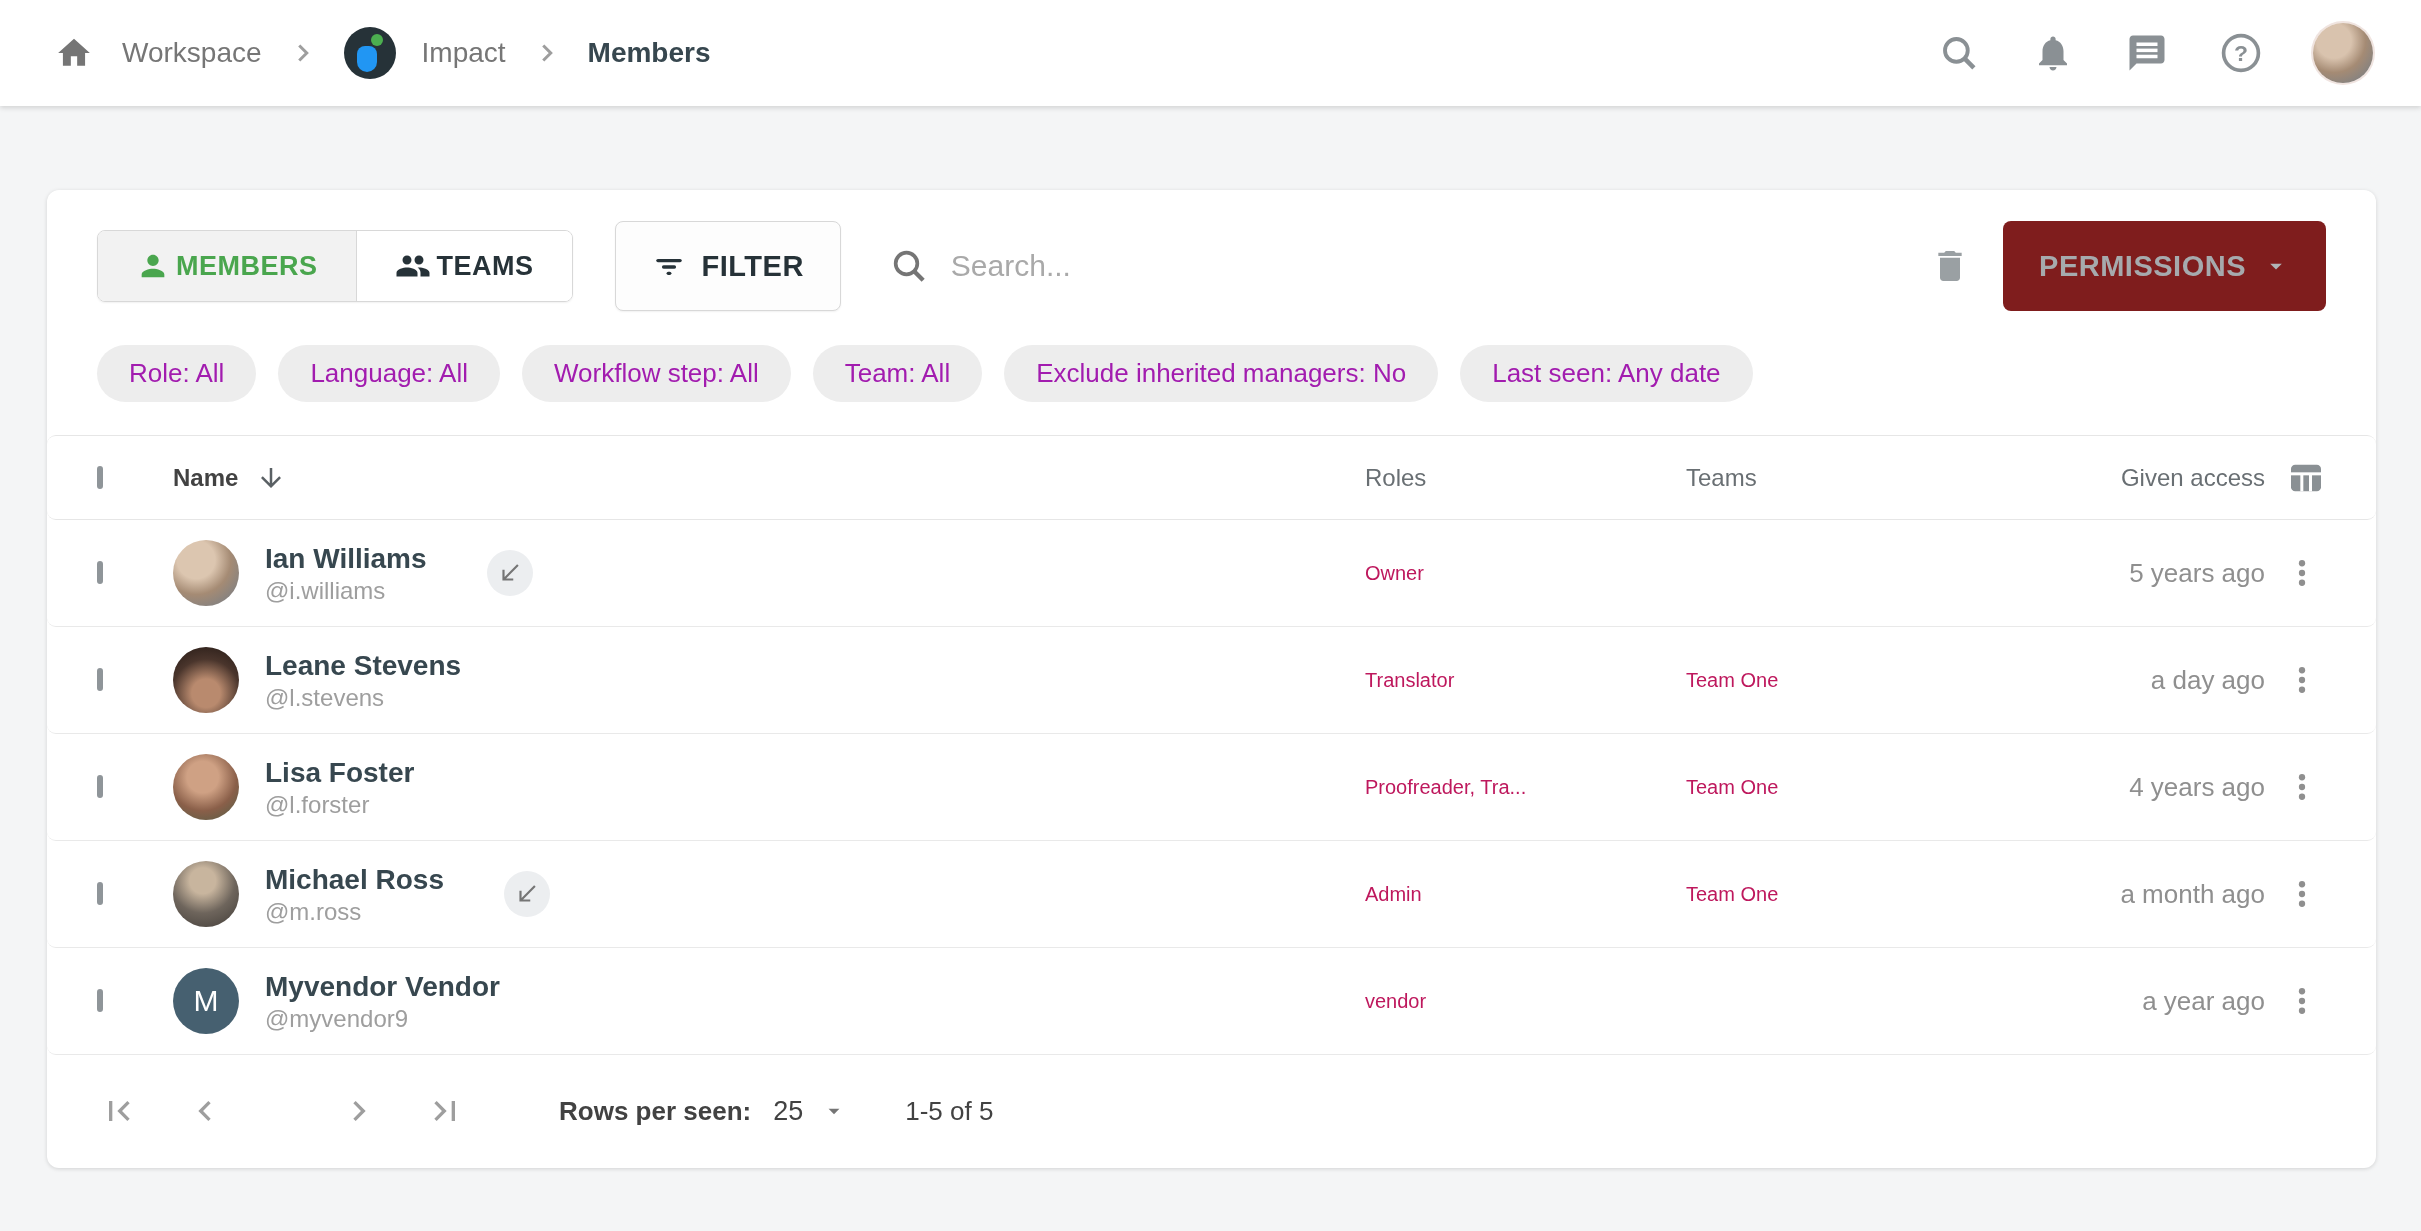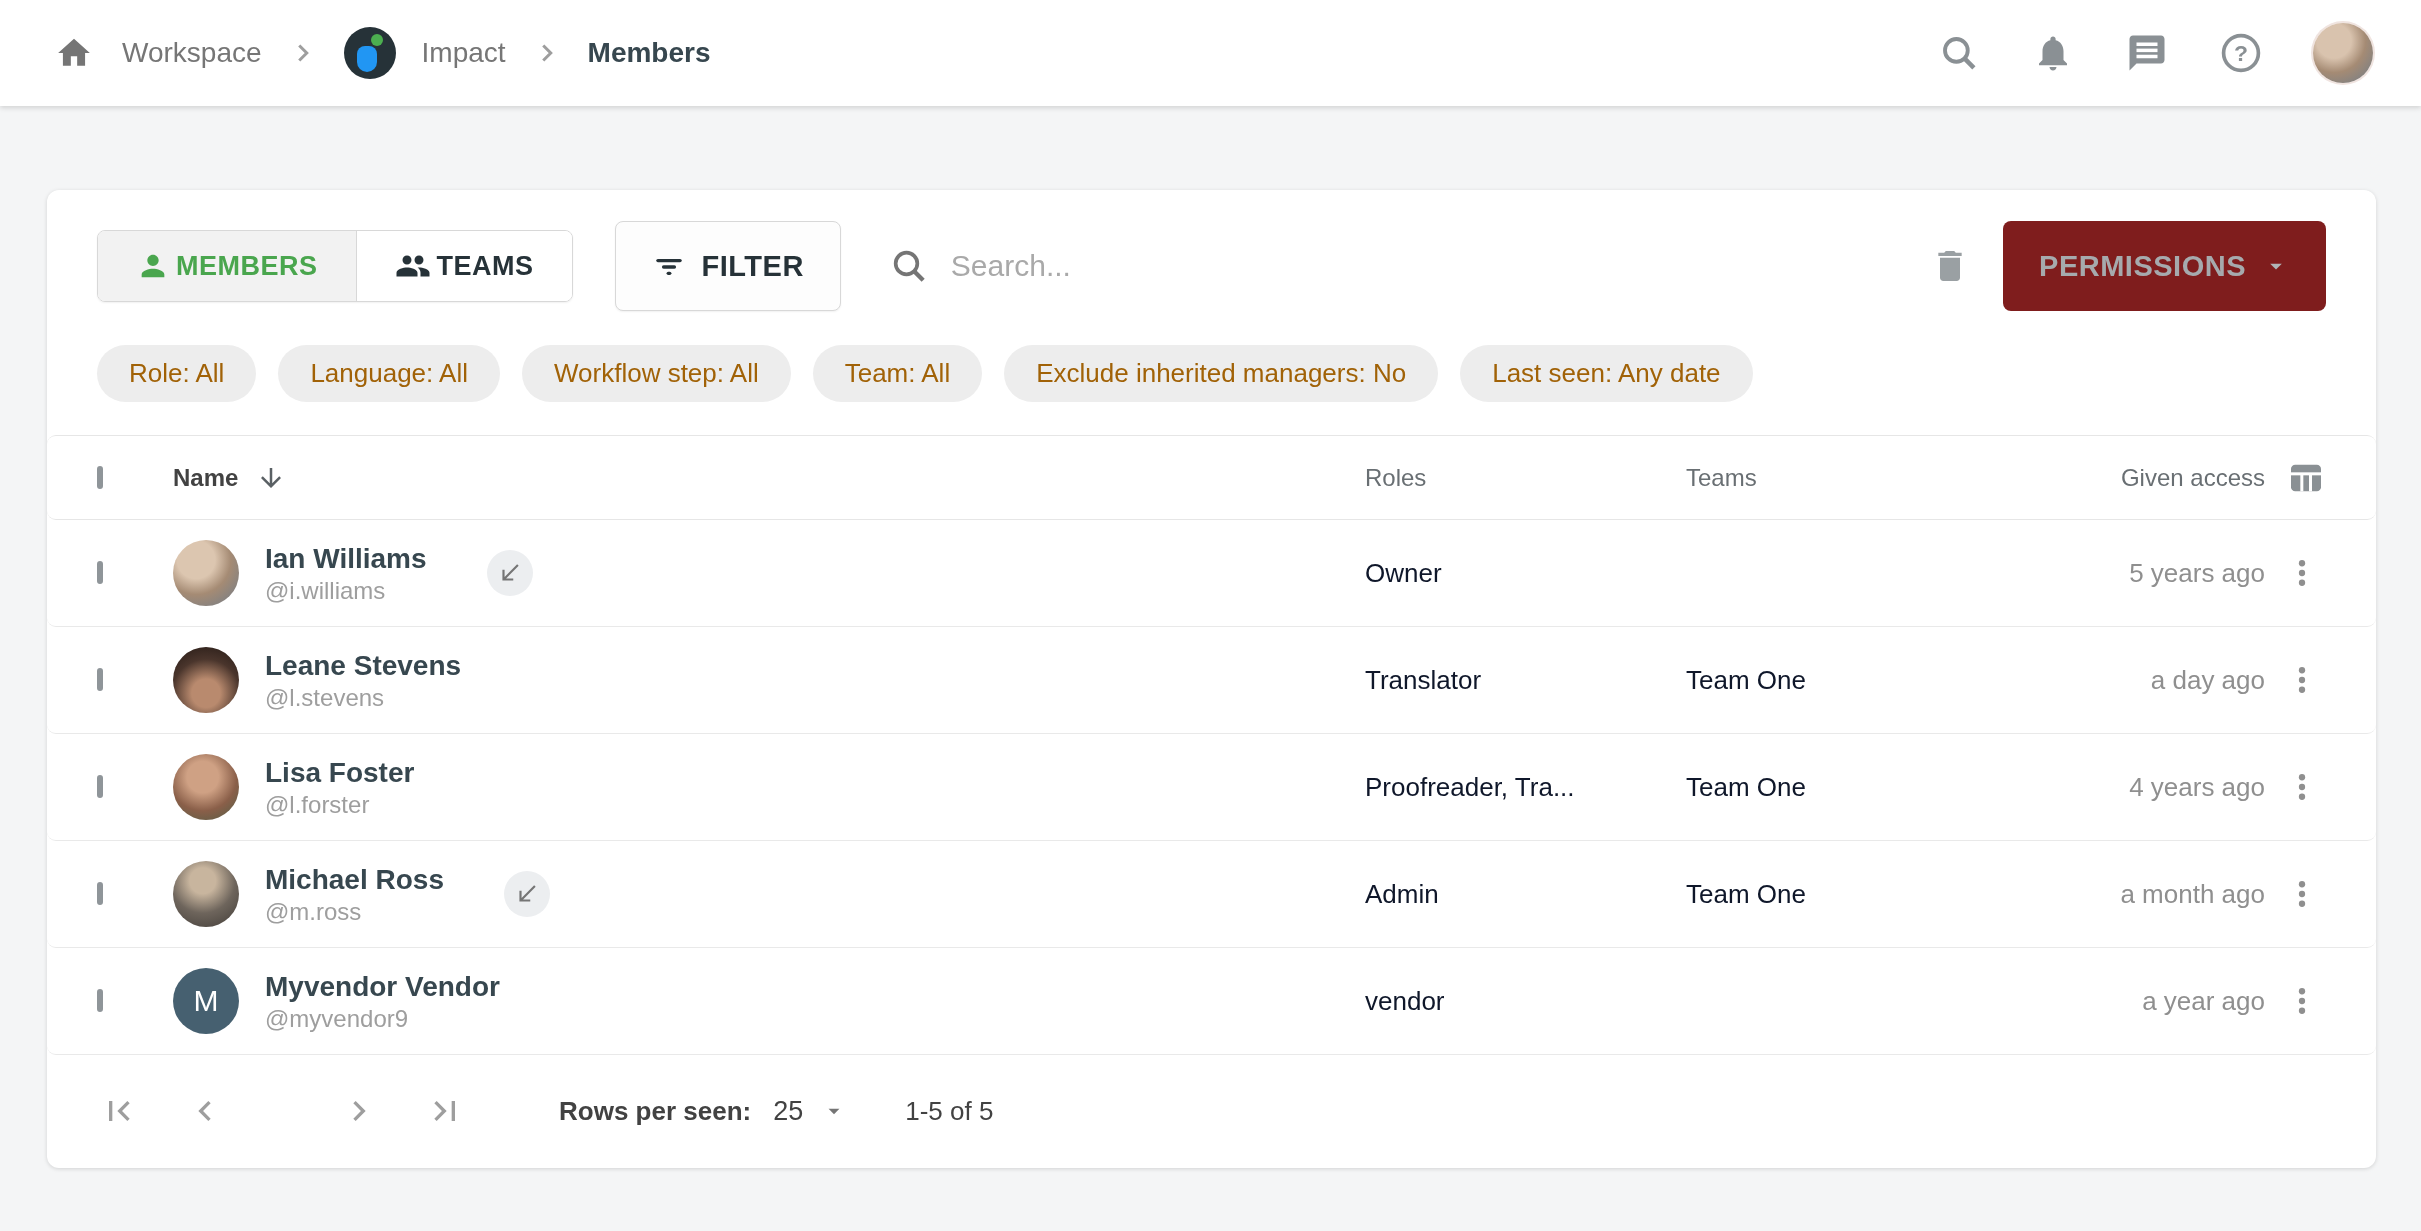--- a/index.html
+++ b/index.html
@@ -44,21 +44,21 @@
   .searchbox input { border:none; outline:none; font-size:30px; color:#424242; width:600px;
     font-family:"Liberation Sans", sans-serif; background:transparent; }
   .searchbox input::placeholder { color:#a9a9a9; }
   .trash-btn { width:54px; height:54px; display:flex; align-items:center; justify-content:center;
     cursor:pointer; margin-right:26px; }
   .perm-btn { background:#7f1d1d; color:#a6aaad; cursor:default; }
   .invite-btn { background:#263238; color:#fff; margin-left:22px; }
 
   
   .chips { display:flex; gap:22px; padding:0 50px; margin-top:43px; height:57px; }
-  .chip { background:#ededed; color:#a16207; border-radius:29px; font-size:26px;
+  .chip { background:#ededed; color:#a21caf; border-radius:29px; font-size:26px;
     display:flex; align-items:center; padding:0 32px; cursor:pointer; white-space:nowrap; }
 
   
   .grid { display:grid; grid-template-columns:76px 1fr 321px 271px 308px 61px;
     align-items:center; padding:0 50px;border-radius:9px; }
   .thead { height:85px; margin-top:33px; border-top:1px solid #e6e6e6; border-bottom:1px solid #e6e6e6; }
   .th { font-size:24px; color:#696f73; }
   .th.name-h { display:flex; align-items:center; gap:18px; color:#424242; font-weight:bold; cursor:pointer; }
   .th.right { text-align:right; }
   .cols-cell { display:flex; justify-content:flex-end; }
@@ -72,21 +72,21 @@
     display:flex; align-items:center; justify-content:center; }
   .av-p1 { background:radial-gradient(circle at 35% 30%, #dcc6b0 0 30%, #a58b74 55%, #6c7b8a 100%); }
   .av-p2 { background:radial-gradient(circle at 50% 70%, #b98a6e 0 25%, #4a352c 60%, #211713 100%); }
   .av-p3 { background:radial-gradient(circle at 45% 35%, #cfa184 0 28%, #8a5f49 60%, #4c5e46 100%); }
   .av-p4 { background:radial-gradient(circle at 45% 30%, #c8b59e 0 22%, #6e655c 55%, #3f3a36 100%); }
   .av-initial { background:#466070; color:#fff; font-size:30px; }
   .nm .full { font-size:28px; font-weight:bold; color:#37474f; line-height:1.25; }
   .nm .user { font-size:24px; color:#9e9e9e; line-height:1.25; }
   .arrow-badge { width:46px; height:46px; border-radius:50%; background:#eceef0;
     display:flex; align-items:center; justify-content:center; margin-left:34px; cursor:pointer; }
-  .cell { font-size:26px; color:#0f172a; }
+  .cell { font-size:20px; color:#be185d; }
   .cell.date { font-size:26px; color:#8f8f8f; text-align:right; }
   .kebab-cell { display:flex; justify-content:flex-end; }
   .kebab { width:48px; height:48px; border-radius:50%; display:flex; align-items:center;
     justify-content:center; cursor:pointer; }
 
   
   .pager { display:flex; align-items:center; height:112px; padding:0 50px; }
   .pg-icons { display:flex; align-items:center; gap:42px; }
   .pg-btn { width:44px; height:44px; display:flex; align-items:center; justify-content:center; cursor:pointer; }
   .pg-gap { width:26px; }

